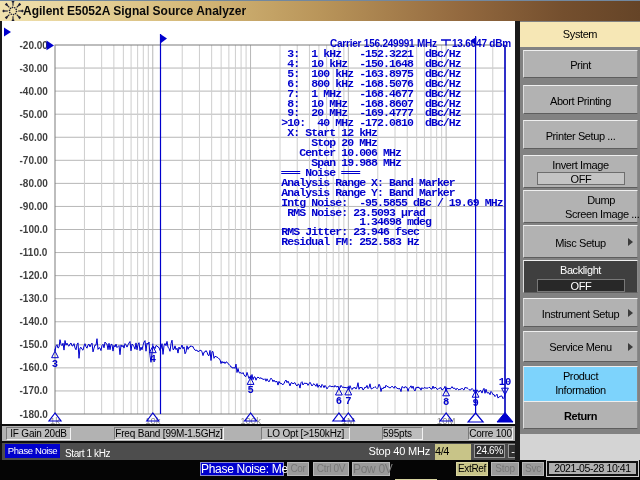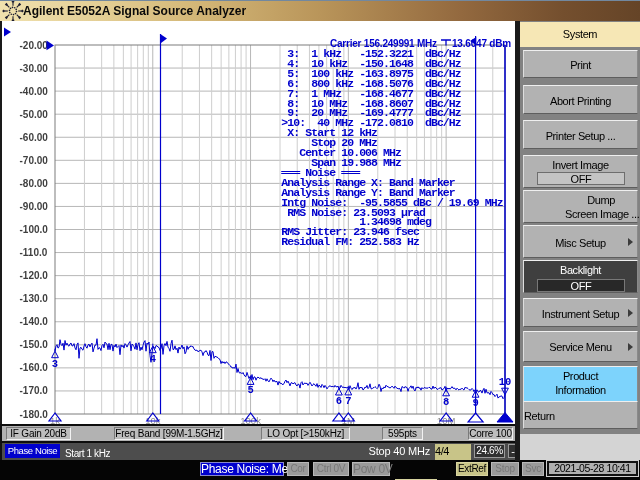--- a/index.html
+++ b/index.html
@@ -202,21 +202,21 @@
  Intg Noise:  -95.5855 dBc / 19.69 MHz
   RMS Noise: 23.5093 µrad
               1.34698 mdeg
  RMS Jitter: 23.946 fsec
  Residual FM: 252.583 Hz</div>
 
 <div class="abs btxt" style="left:0;top:424px;width:516px;height:19px;background:#b2b2b2;border-top:2px solid #0d0d0d;border-bottom:2px solid #0d0d0d;border-left:2px solid #111;">
       <div style="position:absolute;left:4px;width:65px;top:1px;height:13px;background:#bdbdbd;border-top:1px solid #7a7a7a;border-left:1px solid #7a7a7a;border-bottom:1px solid #f2f2f2;border-right:1px solid #f2f2f2;text-align:center;line-height:12px;white-space:nowrap;font-size:10px;letter-spacing:-0.2px;">IF Gain 20dB</div>
       <div style="position:absolute;left:112px;width:110px;top:1px;height:13px;background:#bdbdbd;border-top:1px solid #7a7a7a;border-left:1px solid #7a7a7a;border-bottom:1px solid #f2f2f2;border-right:1px solid #f2f2f2;text-align:center;line-height:12px;white-space:nowrap;font-size:10px;letter-spacing:-0.2px;">Freq Band [99M-1.5GHz]</div>
       <div style="position:absolute;left:259px;width:89px;top:1px;height:13px;background:#bdbdbd;border-top:1px solid #7a7a7a;border-left:1px solid #7a7a7a;border-bottom:1px solid #f2f2f2;border-right:1px solid #f2f2f2;text-align:center;line-height:12px;white-space:nowrap;font-size:10px;letter-spacing:-0.2px;">LO Opt [&gt;150kHz]</div>
-      <div style="position:absolute;left:380px;width:41px;top:1px;height:13px;background:#bdbdbd;border-top:1px solid #7a7a7a;border-left:1px solid #7a7a7a;border-bottom:1px solid #f2f2f2;border-right:1px solid #f2f2f2;text-align:center;line-height:12px;white-space:nowrap;font-size:10px;letter-spacing:-0.2px;">595pts</div>
+      <div style="position:absolute;left:380px;width:41px;top:1px;height:13px;background:#bdbdbd;border-top:1px solid #7a7a7a;border-left:1px solid #7a7a7a;border-bottom:1px solid #f2f2f2;border-right:1px solid #f2f2f2;line-height:12px;white-space:nowrap;font-size:10px;letter-spacing:-0.2px;">595pts</div>
       <div style="position:absolute;left:466px;width:45px;top:1px;height:13px;background:#bdbdbd;border-top:1px solid #7a7a7a;border-left:1px solid #7a7a7a;border-bottom:1px solid #f2f2f2;border-right:1px solid #f2f2f2;text-align:center;line-height:12px;white-space:nowrap;font-size:10px;letter-spacing:-0.2px;">Corre 100</div>
     </div>
 
 <div class="abs btxt" style="left:0;top:443px;width:516px;height:17px;background:#4d4d4d;border-left:2px solid #111;">
   <div style="position:absolute;left:3px;width:55px;top:1px;height:14px;background:#0000cd;color:#fff;text-align:center;line-height:14px;white-space:nowrap;font-size:9.5px;">Phase Noise</div>
   <div style="position:absolute;left:63px;top:4px;height:14px;color:#fff;line-height:14px;white-space:nowrap;font-size:10px;">Start 1 kHz</div>
   <div style="position:absolute;left:358px;width:70px;top:1px;height:14px;color:#fff;text-align:right;line-height:14px;white-space:nowrap;font-size:11px;letter-spacing:-0.2px;">Stop 40 MHz</div>
   <div style="position:absolute;left:433px;width:36px;top:1px;height:26px;background:#c8c488;color:#000;text-align:left;line-height:14px;">4/4</div>
   <div style="position:absolute;left:472px;width:31px;top:1px;height:14px;background:#303030;color:#fff;border:1px solid #9a9a9a;text-align:center;line-height:12px;font-size:10px;">24.6%</div>
   <div style="position:absolute;left:506px;width:10px;top:1px;height:14px;background:#303030;color:#fff;border:1px solid #9a9a9a;text-align:center;line-height:12px;">-</div>
@@ -270,16 +270,16 @@
         <div style="position:absolute;right:4px;top:50%;margin-top:-4px;width:0;height:0;border-left:5px solid #3c3c3c;border-top:4px solid transparent;border-bottom:4px solid transparent;"></div>
       </div>
 <div style="position:absolute;left:523px;width:115px;top:331px;height:31px;background:#b2b2b2;color:#000;border-top:1px solid #efefef;border-left:1px solid #dedede;border-bottom:1px solid #5e5e5e;border-right:1px solid #8a8a8a;">
         <div style="position:absolute;left:0;right:0;top:8px;line-height:14px;text-align:center;white-space:nowrap;">Service Menu</div>
         <div style="position:absolute;right:4px;top:50%;margin-top:-4px;width:0;height:0;border-left:5px solid #3c3c3c;border-top:4px solid transparent;border-bottom:4px solid transparent;"></div>
       </div>
 <div style="position:absolute;left:523px;width:115px;top:366px;height:48px;background:#7dd3fc;color:#000;border-top:1px solid #efefef;border-left:1px solid #dedede;border-bottom:1px solid #5e5e5e;border-right:1px solid #8a8a8a;">
         <div style="position:absolute;left:0;right:0;top:2px;line-height:14px;text-align:center;white-space:nowrap;">Product<br>Information</div>
       </div>
 <div style="position:absolute;left:523px;width:115px;top:401px;height:28px;background:#b2b2b2;color:#000;border-top:1px solid #efefef;border-left:1px solid #dedede;border-bottom:1px solid #5e5e5e;border-right:1px solid #8a8a8a;">
-        <div style="position:absolute;left:0;right:0;top:7px;line-height:14px;white-space:nowrap;">Return</div>
+        <div style="position:absolute;left:0;right:0;top:7px;line-height:14px;text-align:center;white-space:nowrap;font-weight:bold;">Return</div>
       </div>
     </div>
 
 </div>
 </body></html>

